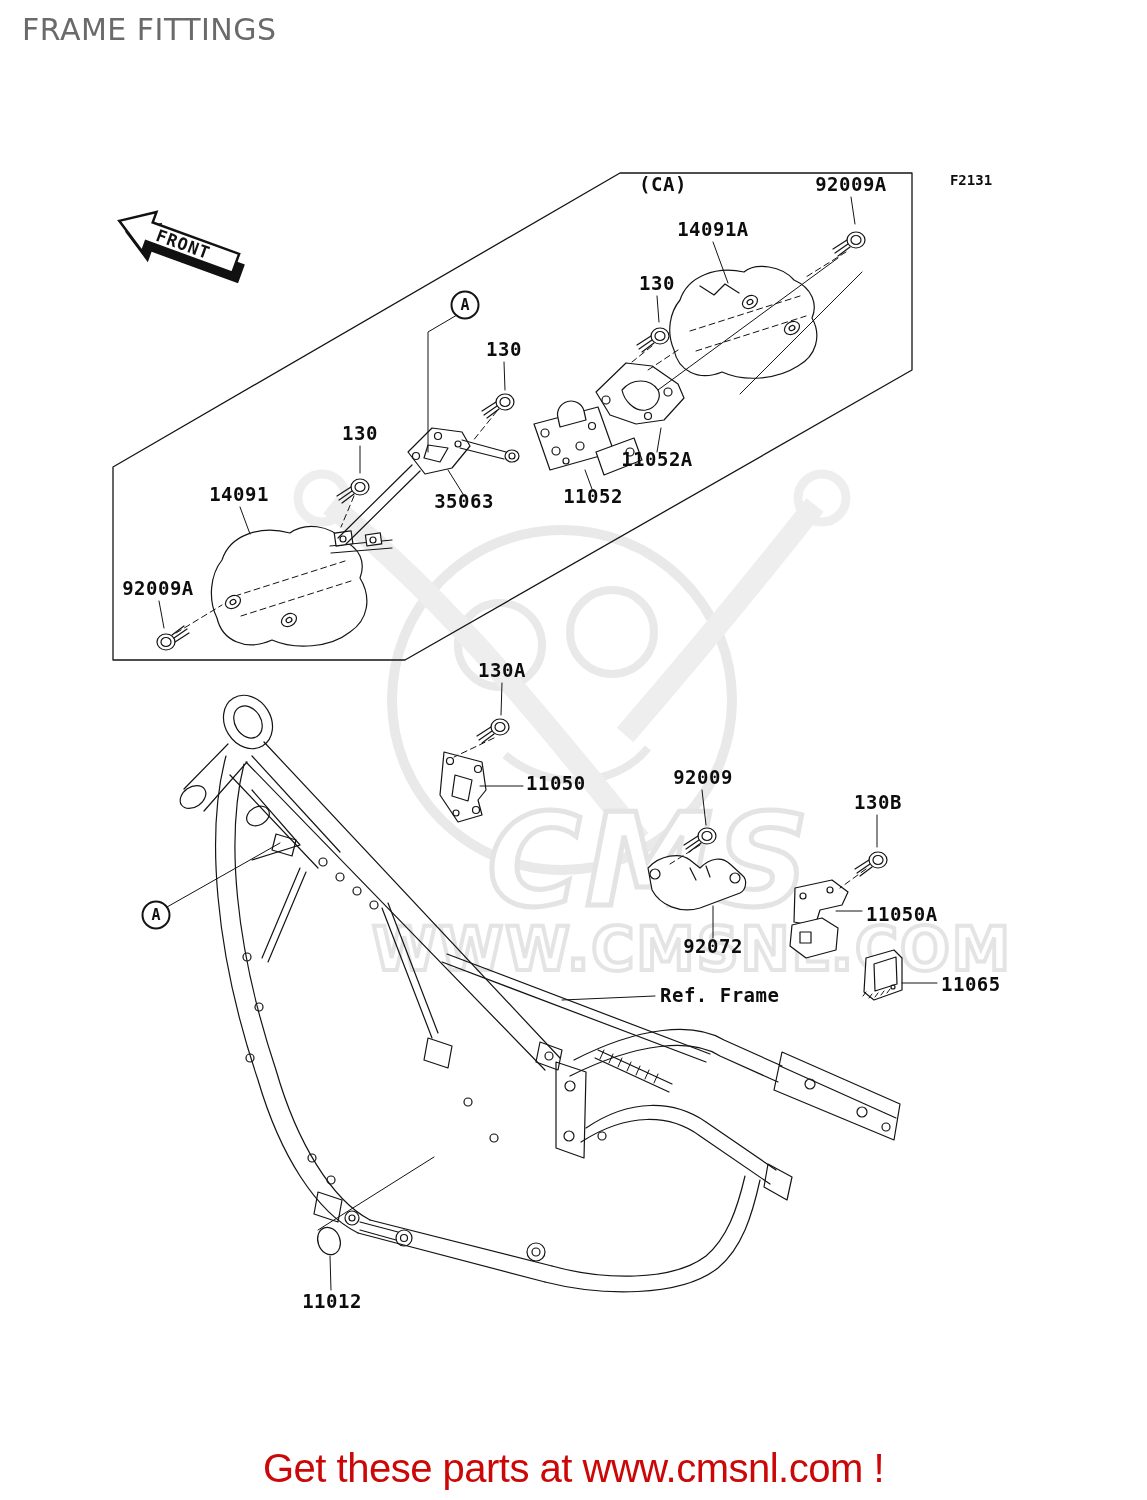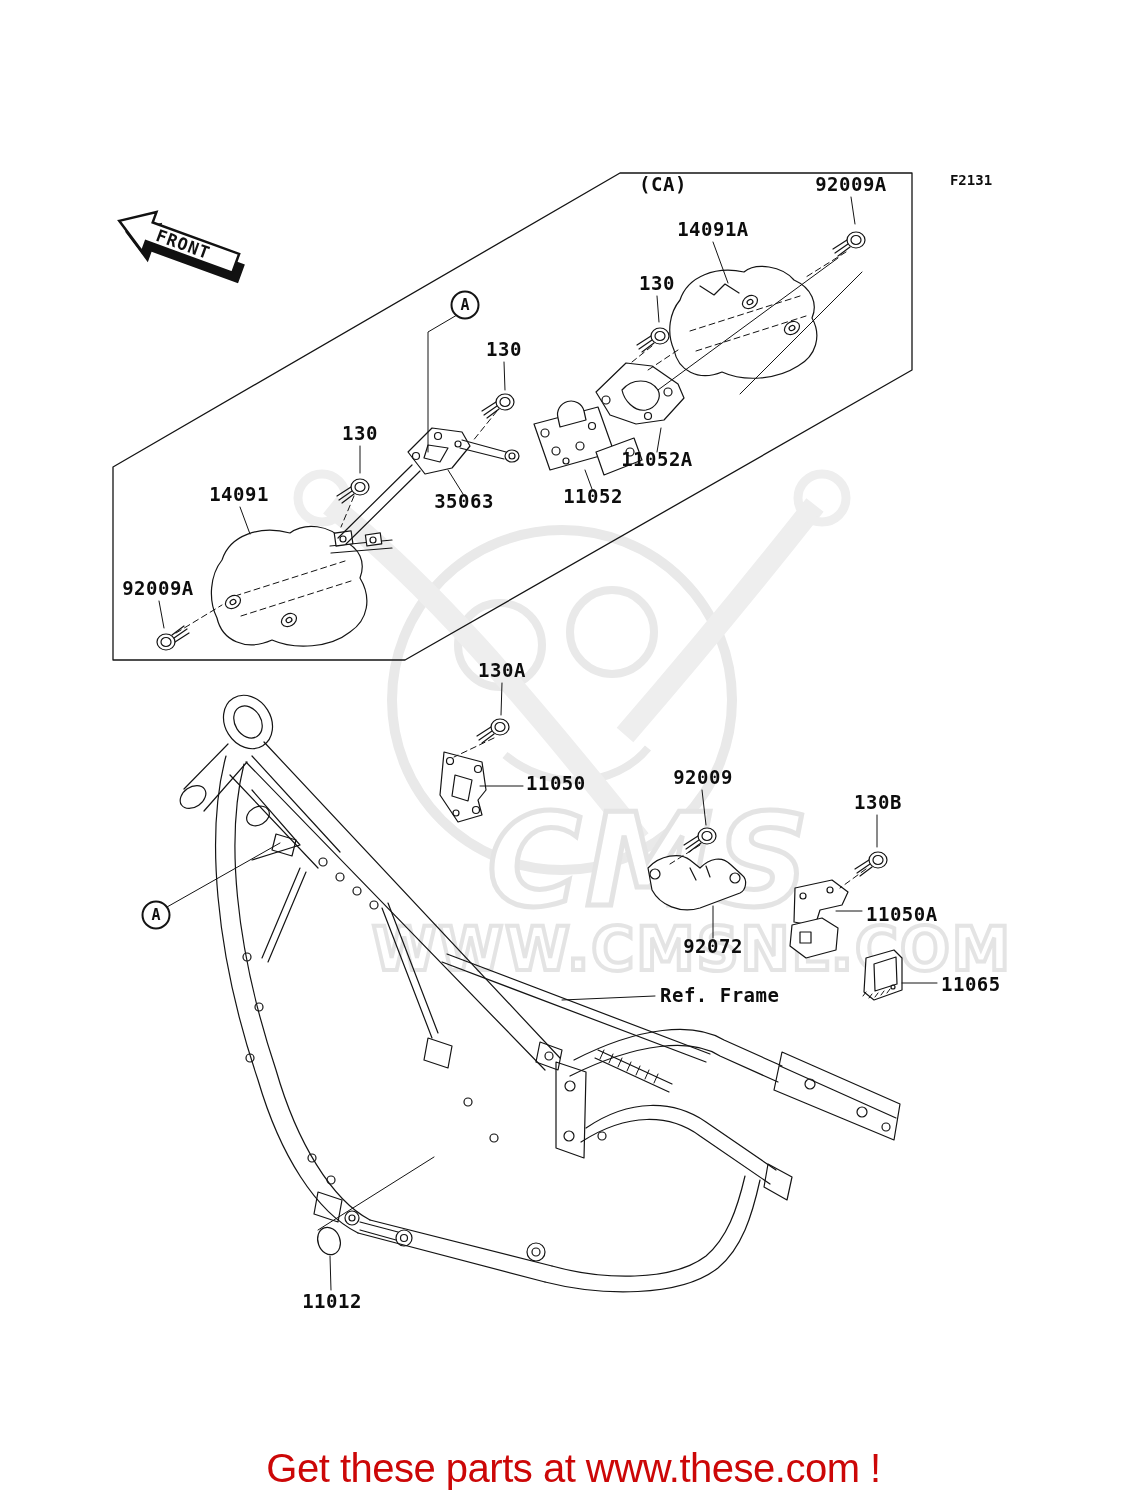--- a/index.html
+++ b/index.html
@@ -39,20 +39,21 @@
     fill:#ffffff; stroke:#e4e4e4; stroke-width:4px; letter-spacing:2px;
   }
   .marker-a { font:bold 15px "DejaVu Sans Mono", monospace; fill:#111; text-anchor:middle; stroke:none; }
   .front-text { font:bold 17px "DejaVu Sans Mono", monospace; fill:#111; letter-spacing:1px; stroke:none; }
 </style>
 </head>
 <body>
 
 <div class="canvas">
 
+  <div class="page-title">FRAME FITTINGS</div>
 
   <svg class="diagram" width="1147" height="1500" viewBox="0 0 1147 1500">
 
     <defs>
       <g id="boltsym" class="whitefill">
         <ellipse cx="0" cy="0" rx="9" ry="8"></ellipse>
         <ellipse cx="0" cy="0" rx="5" ry="4.5"></ellipse>
         <path d="M-8,4 l-13,9 M-9,0 l-14,9 M-6,7 l-12,9" fill="none"></path>
       </g>
     </defs>
@@ -290,14 +291,14 @@
       <text class="plabel mid" x="703" y="784">92009</text>
       <text class="plabel mid" x="878" y="809">130B</text>
       <text class="plabel" x="866" y="921">11050A</text>
       <text class="plabel mid" x="713" y="953">92072</text>
       <text class="plabel" x="660" y="1002">Ref. Frame</text>
       <text class="plabel" x="941" y="991">11065</text>
       <text class="plabel mid" x="332" y="1308">11012</text>
     </g>
   </svg>
 
-  <div class="footer-banner">Get these parts at www.these.com !</div>
+  <div class="footer-banner">Get these parts at www.cmsnl.com !</div>
 </div>
 
 </body></html>

